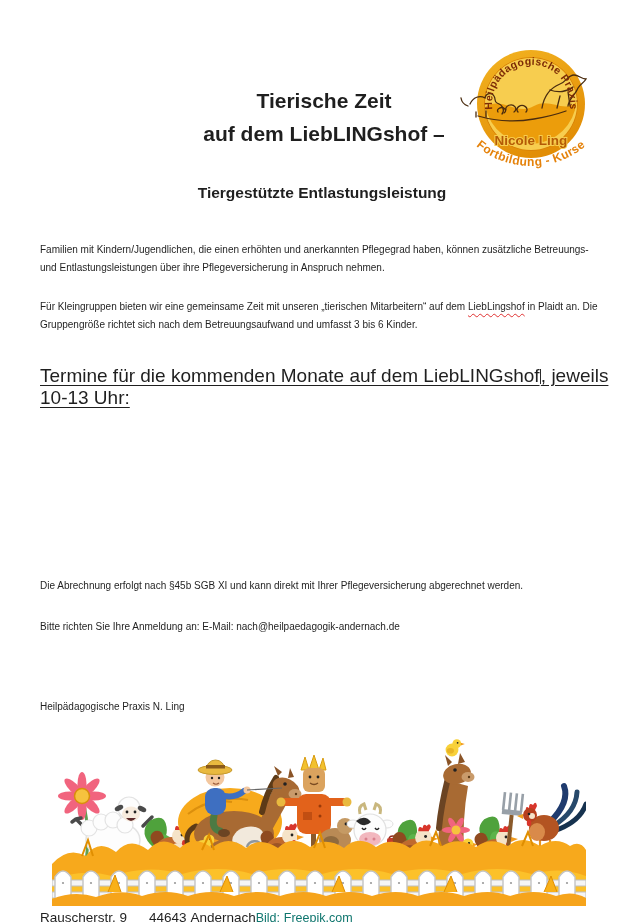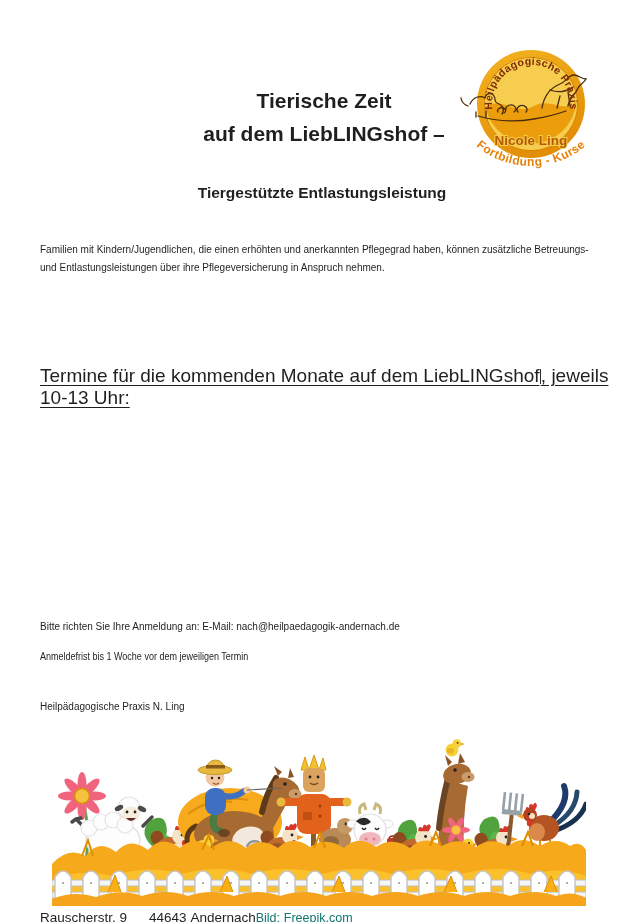--- a/index.html
+++ b/index.html
@@ -67,26 +67,27 @@
     <path id="arcBottom" d="M18,100 A85,85 0 0 0 132,100" fill="none"></path>
     <text font-size="12" font-weight="bold" fill="#E5820A" font-family="Liberation Sans, sans-serif" letter-spacing="0.4">
       <textPath href="#arcBottom" startOffset="50%" text-anchor="middle">Fortbildung - Kurse</textPath>
     </text>
   </svg>
 
   <div class="abs subtitle">Tiergestützte Entlastungsleistung</div>
 
   <p class="abs para p1">Familien mit Kindern/Jugendlichen, die einen erhöhten und anerkannten Pflegegrad haben, können zusätzliche Betreuungs- und Entlastungsleistungen über ihre Pflegeversicherung in Anspruch nehmen.</p>
 
+  <p class="abs para p2"><span>Für Kleingruppen bieten wir eine gemeinsame Zeit mit unseren „tierischen Mitarbeitern“ auf dem </span><span class="misspell">LiebLingshof</span><span> in Plaidt an. Die Gruppengröße richtet sich nach dem Betreuungsaufwand und umfasst 3 bis 6 Kinder.</span></p>
 
   <div class="abs terms-heading"><span>Termine für die kommenden Monate auf dem LiebLINGshof</span><span class="cursor"></span><span>, jeweils 10-13 Uhr:</span></div>
 
 
+  <p class="abs para billing">Die Abrechnung erfolgt nach §45b SGB XI und kann direkt mit Ihrer Pflegeversicherung abgerechnet werden.</p>
   <p class="abs para email">Bitte richten Sie Ihre Anmeldung an: E-Mail: nach@heilpaedagogik-andernach.de</p>
-  <p class="abs para deadline"><span>Anmeldefrist bis 1 Woche vor dem jeweiligen Termin</span></p>
   <p class="abs para signature">Heilpädagogische Praxis N. Ling</p>
 
   <svg class="abs farm-svg" viewBox="0 0 534 172">
     <defs>
       <g id="hen">
         <path d="M-15,2 Q-24,-8 -15,-13 Q-8,-15 -6,-6 Z" fill="#8F4A1F"></path>
         <ellipse cx="2" cy="6" rx="17" ry="13" fill="#C06A2E"></ellipse>
         <ellipse cx="8" cy="9" rx="9" ry="10" fill="#F5E3C8"></ellipse>
         <circle cx="10" cy="-8" r="8" fill="#F5E3C8"></circle>
         <path d="M5,-14 q0,-6 4,-3 q1,-5 4,-2 q3,-4 4,1 l-2,4 z" fill="#D8352B"></path>

